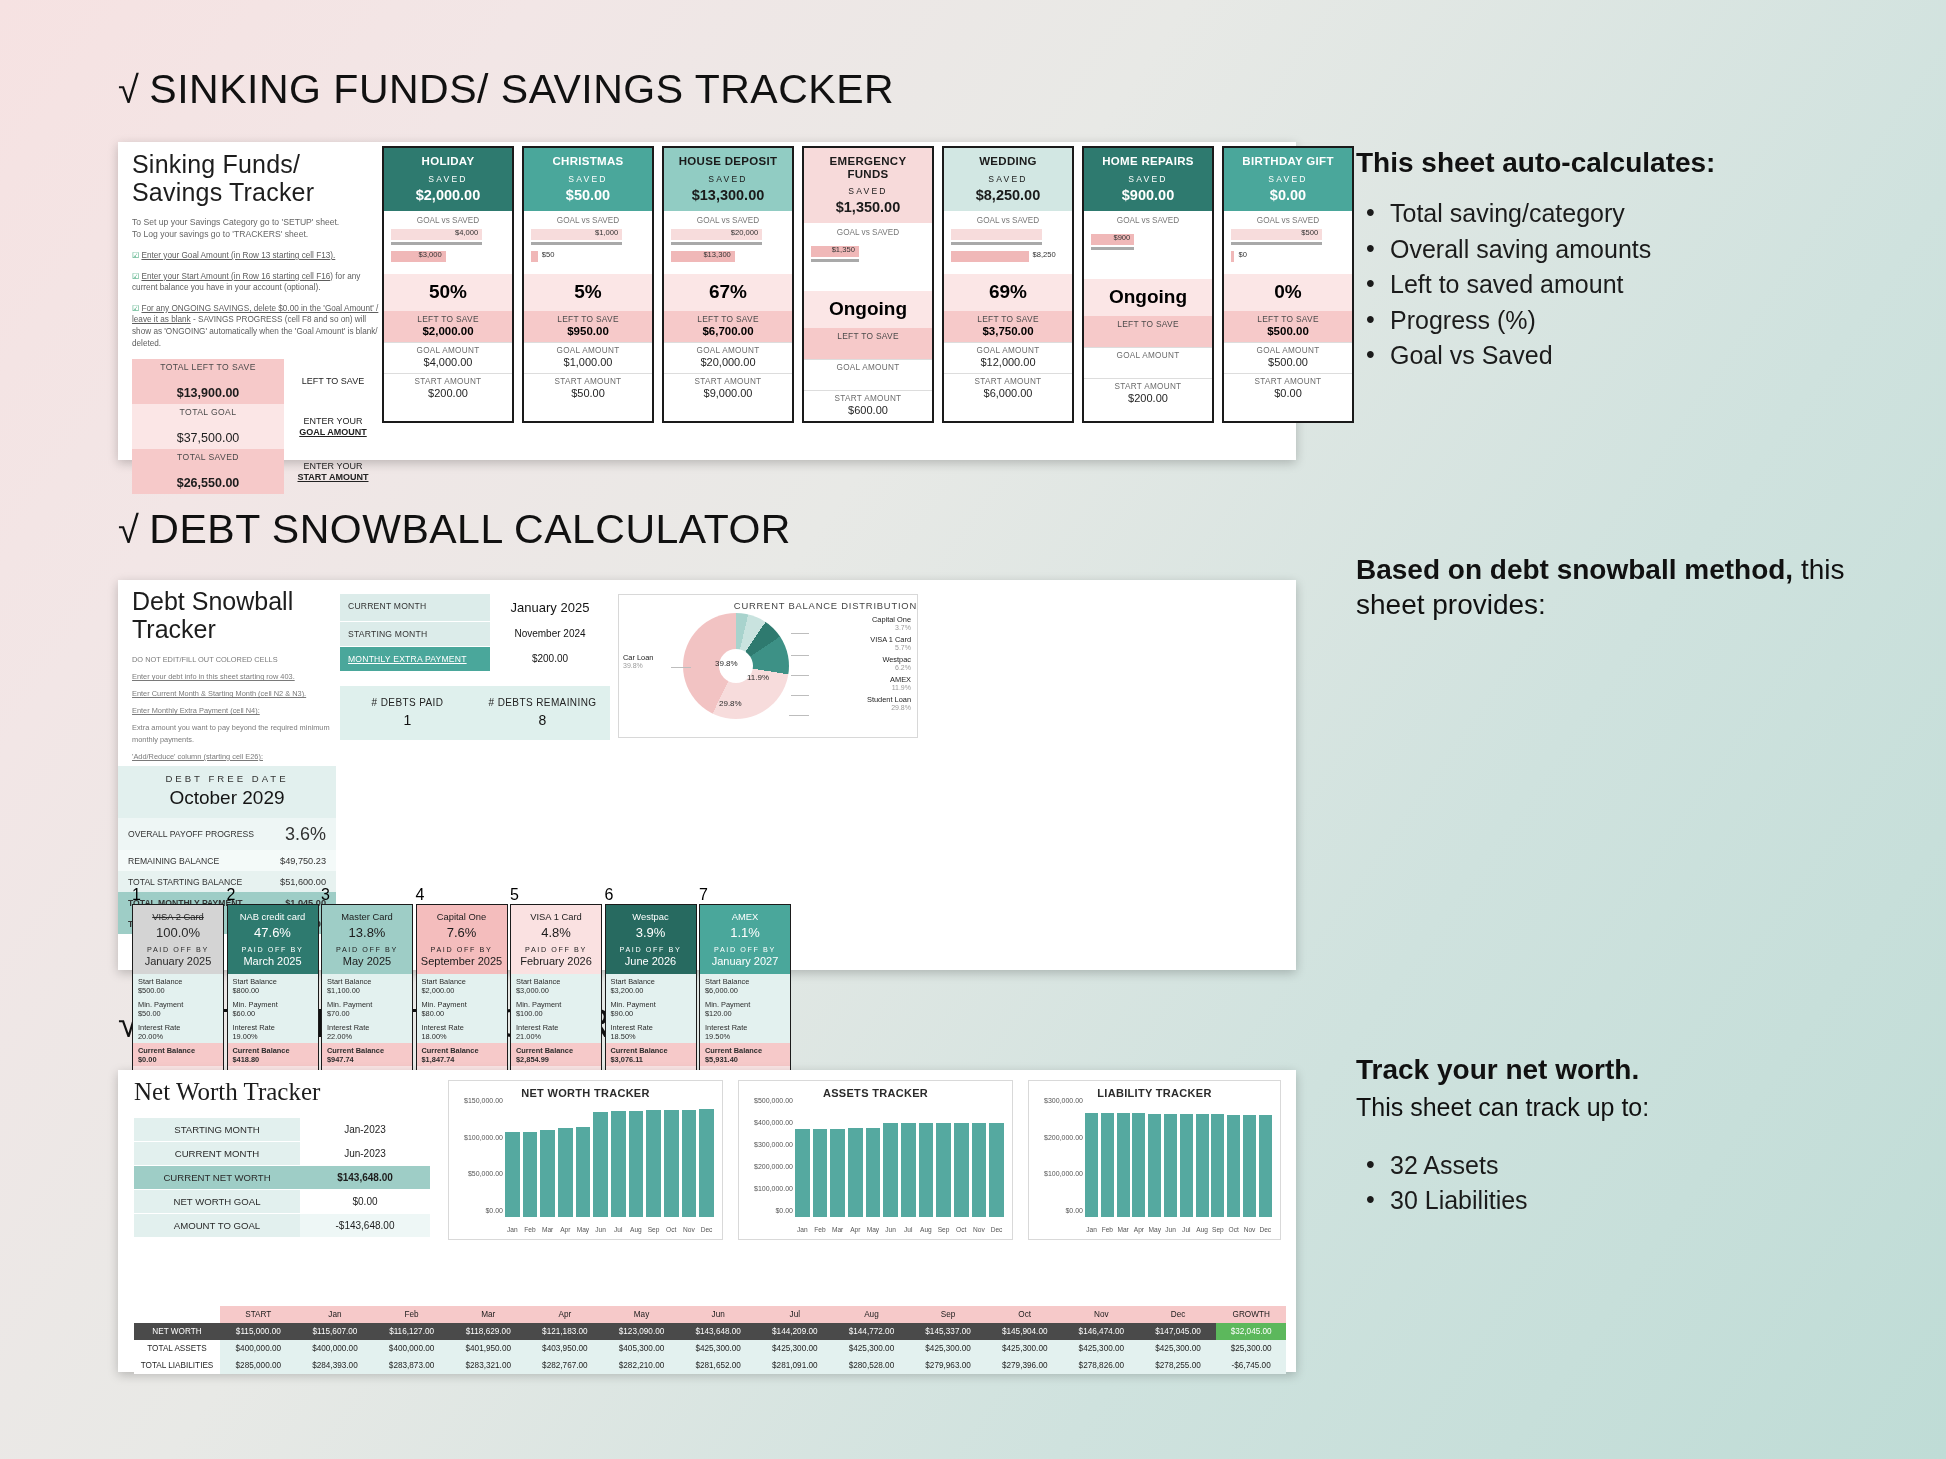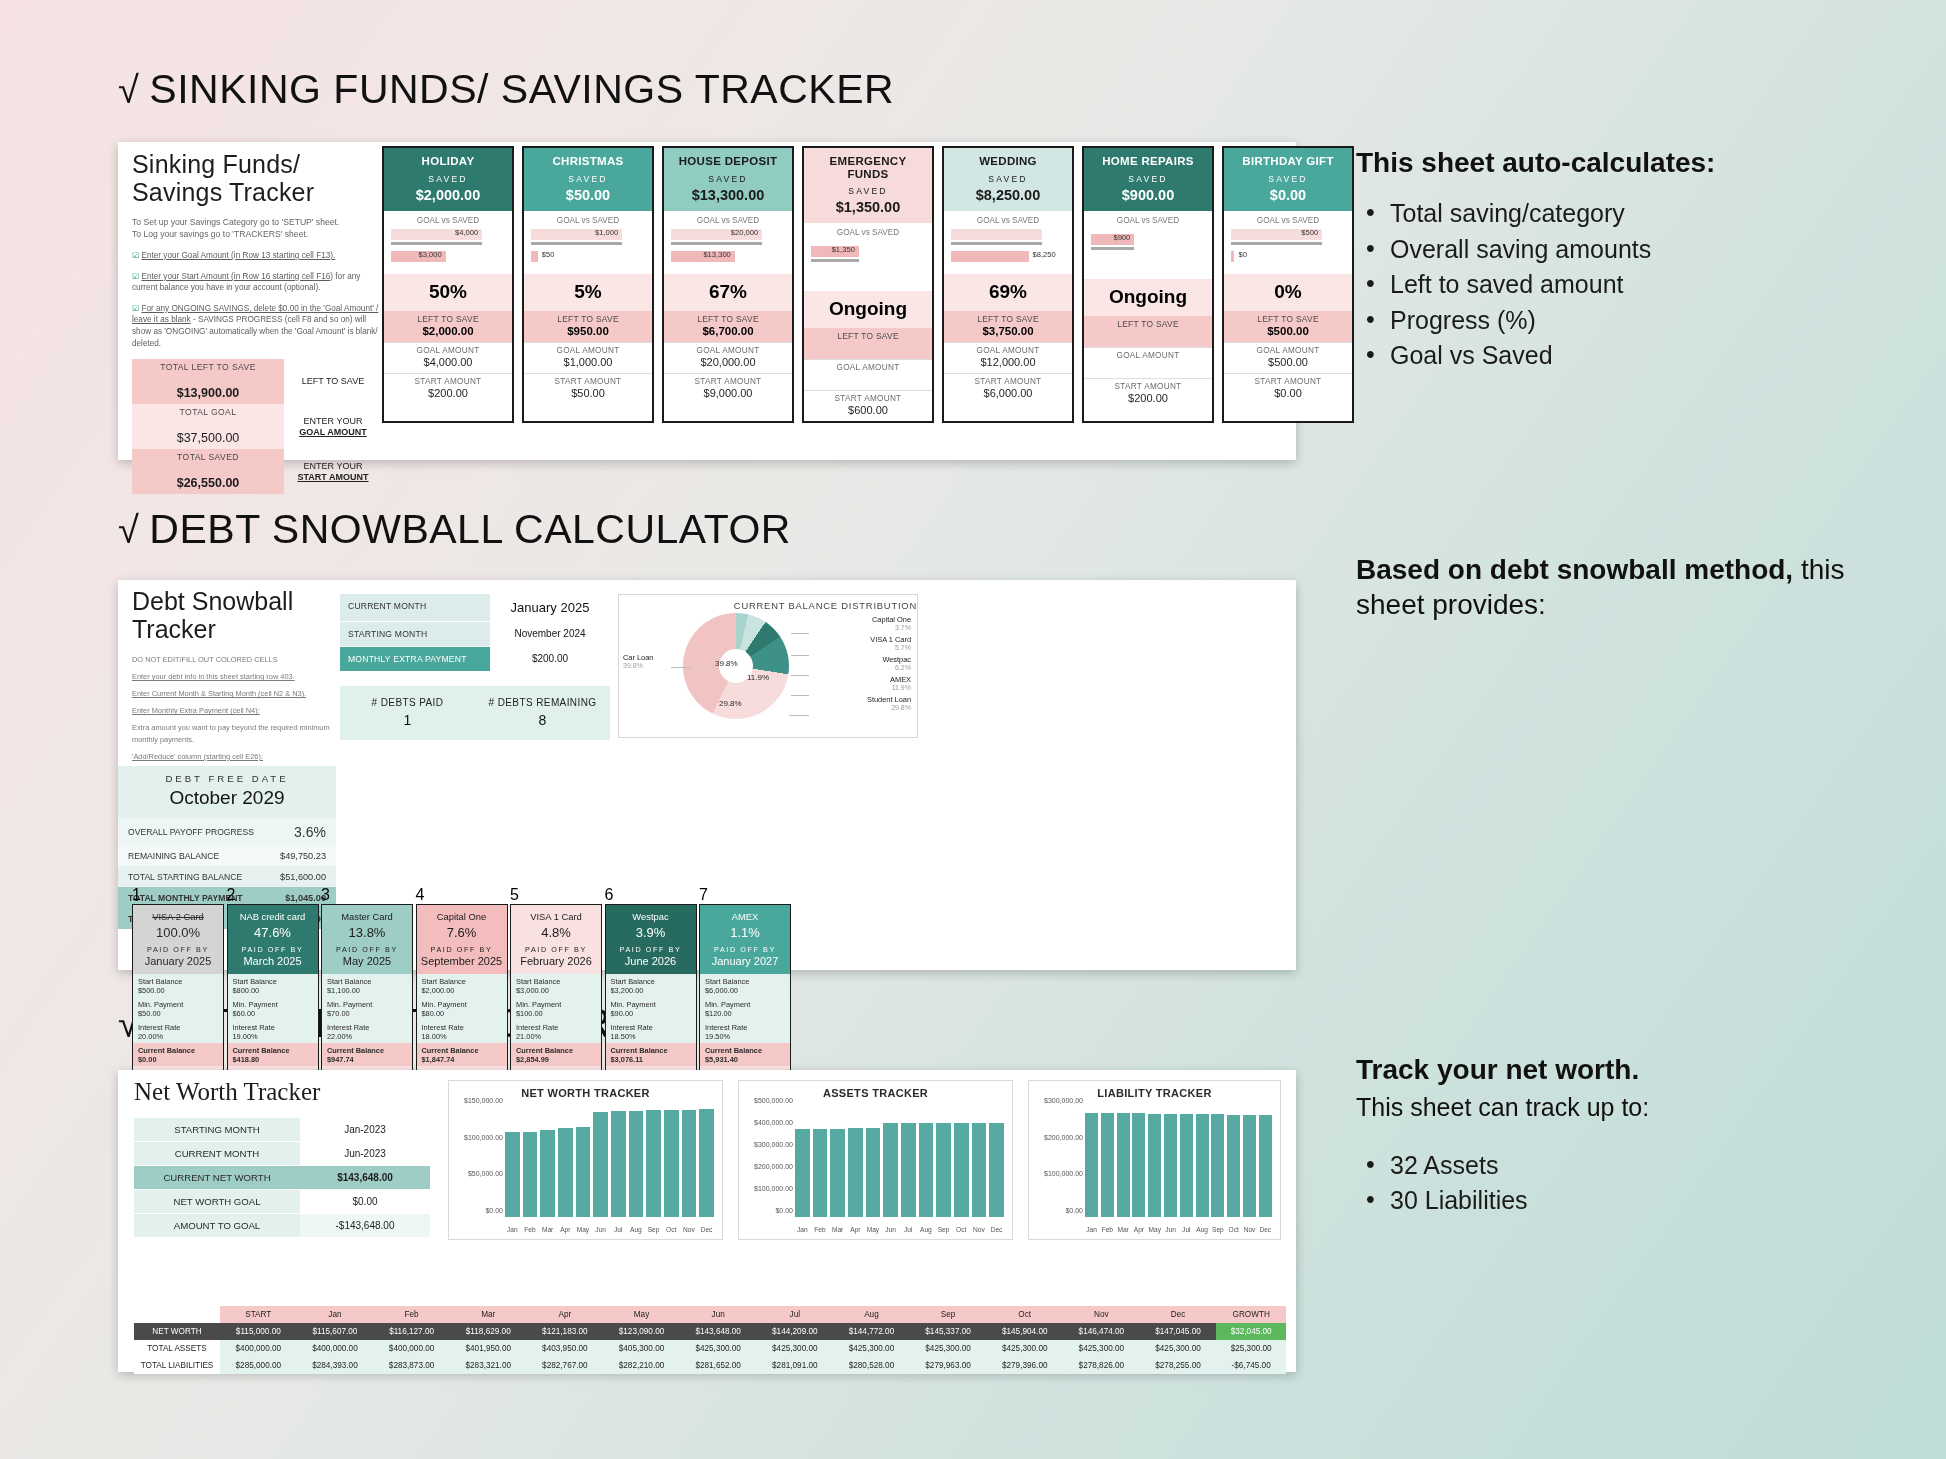--- a/index.html
+++ b/index.html
@@ -92,29 +92,29 @@
   .ds-title { position:absolute; left:14px; top:8px; font-size:25px; line-height:1.1; color:#1d1d1d; }
   .ds-notes { position:absolute; left:14px; top:74px; width:205px; font-size:7.4px; color:#7a7a7a; line-height:1.5;}
   .ds-notes .nl { margin-bottom:6px; }
   .ds-notes u { text-decoration:underline; }
   .ds-sum { position:absolute; left:0px; top:186px; width:218px; }
   .ds-sum .dfd { background:#e2f0ee; text-align:center; padding:7px 0 9px; }
   .ds-sum .dfd .l { font-size:9.6px; letter-spacing:3px; color:#333; }
   .ds-sum .dfd .v { font-size:19px; margin-top:3px; color:#141414;}
   .ds-srow { display:flex; justify-content:space-between; align-items:center; padding:5.5px 10px; font-size:8.6px; color:#333; }
   .ds-srow .v { font-size:9.2px; }
-  .ds-srow.big .v { font-size: 14px; }
+  .ds-srow.big .v { font-size: 18px; }
   .ds-srow.t1 { background:#eef6f5; }
   .ds-srow.t2 { background:#f4faf9; }
   .ds-srow.t3 { background:#e7f2f0; }
   .ds-srow.teal { background:#9ecdc6; font-weight:bold; }
   .ds-top { position:absolute; left:222px; top:14px; width:270px; }
   .ds-tr { display:flex; border-bottom:1px solid #fff; }
   .ds-tr .k { width:150px; background:#dcecea; font-size:8.6px; color:#333; padding:7px 8px; letter-spacing:.2px;}
-  .ds-tr .k.teal { background:#4aa79b; color:#fff; }
+  .ds-tr .k.teal { background:#4aa79b; color:#fff;text-decoration:underline; }
   .ds-tr .v { flex:1; text-align:center; padding:6px 4px; font-size:13px; color:#141414; }
   .ds-tr .v.sm { font-size:10px; }
   .ds-two { display:flex; margin-top:14px; background:#dff0ed; }
   .ds-two .c { flex:1; text-align:center; padding:11px 0 12px; }
   .ds-two .c .l { font-size:10px; color:#222; letter-spacing:.4px;}
   .ds-two .c .v { font-size:14px; margin-top:4px; color:#111;}
   .ds-chart { position:absolute; left:500px; top:14px; width:300px; height:144px; border:1px solid #d8d8d8; background:#fff;}
   .ds-chart .ct { text-align:right; font-size:9.4px; letter-spacing:.8px; color:#444; padding-top:5px;}
   .pie-wrap { position:relative; width:100%; height:112px; }
   .pie { position:absolute; left:64px; top:2px; width:106px; height:106px; border-radius:50%; }

